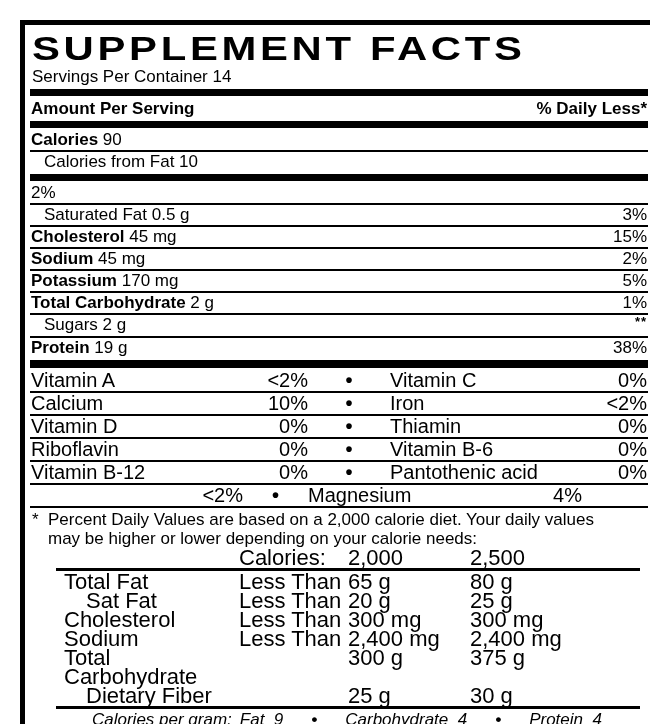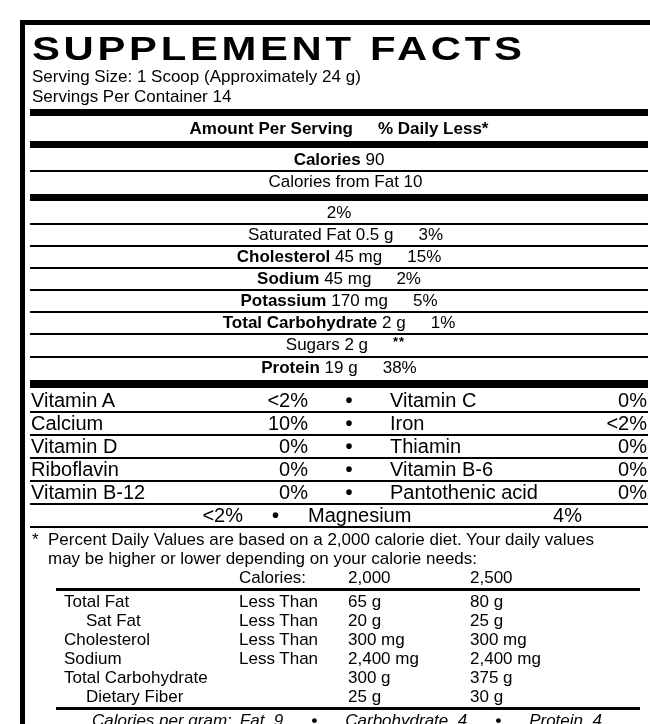--- a/index.html
+++ b/index.html
@@ -21,21 +21,21 @@
     margin: 2px 0 2px 2px;
   }
 
   .serving-line { font-size: 17px; line-height: 20px; padding-left: 2px; }
 
   .bar-thick { height: 7px; background: #000; margin: 2px 0; }
   .bar-big   { height: 8px; background: #000; margin: 2px 0; }
   .sep       { height: 2px; background: #000; }
 
   .row {
-    display: flex; justify-content: center; align-items: baseline;
+    display: flex; justify-content: space-between; align-items: baseline;
     font-size: 17px; line-height: 20px; padding: 0 1px; gap: 25px;
   }
   .row .left { white-space: nowrap; }
   .b { font-weight: bold; }
   .indent { padding-left: 13px; }
   .dv { text-align: right; white-space: nowrap; }
   .dv-small { font-size: 13px; position: relative; top: -4px; font-weight: bold; letter-spacing: 1px; }
 
   .header-row { font-weight: bold; line-height: 21px; }
 
@@ -50,21 +50,21 @@
   .vit-row .bullet { text-align: center; font-weight: bold; }
 
   
   .footnote { display: flex; font-size: 17px; line-height: 19px; margin-top: 2px; padding-left: 2px; }
   .footnote .ast { width: 16px; flex: 0 0 16px; }
 
   .fn-table { margin: 0 8px 0 26px; }
   .fn-grid {
     display: grid;
     grid-template-columns: 183px 109px 122px auto;
-    font-size: 17px; line-height: 19px;
+    font-size: 22px; line-height: 19px;
   }
   .fn-grid .n1 { padding-left: 8px; }
   .fn-grid .n2 { padding-left: 30px; }
   .fn-rule { height: 3px; background: #000; margin: 1px 0; }
 
   .cpg {
     display: flex; align-items: baseline;
     font-size: 17px; line-height: 20px;
     margin-left: 36px; margin-top: 1px; font-style: italic;
   }
@@ -72,21 +72,20 @@
   .cpg .bullet { font-weight: bold; padding: 0 28px; }
   .cpg .pair { padding-left: 8px; }
 </style>
 </head>
 <body>
 
 <div class="label">
 
   <div class="title">SUPPLEMENT FACTS</div>
 
-  <div class="serving-line">Serving Size: 1 Scoop (Approximately 24 g)</div>
   <div class="serving-line">Servings Per Container 14</div>
 
   <div class="bar-thick"></div>
 
   <div class="row header-row">
     <span class="left">Amount Per Serving</span>
     <span class="dv">% Daily Less*</span>
   </div>
 
   <div class="bar-thick"></div>

